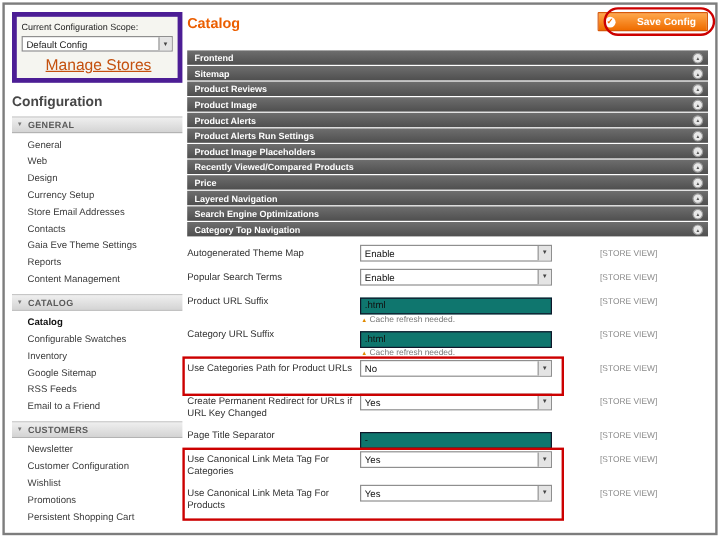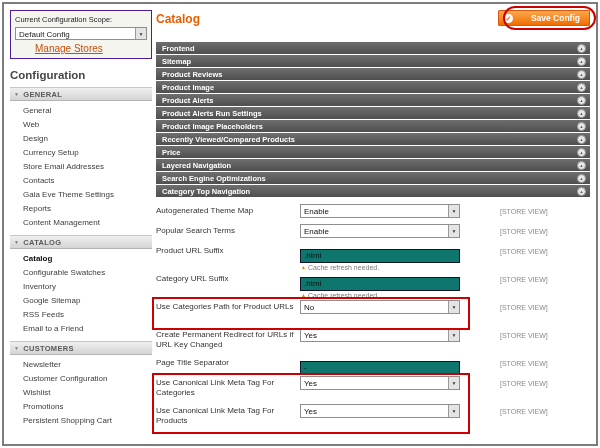--- a/index.html
+++ b/index.html
@@ -2,25 +2,25 @@
 <html><head>
 <meta charset="utf-8">
 <style>
   * { margin:0; padding:0; box-sizing:border-box; }
   html,body { width:600px; height:448px; }
   body { font-family:"Liberation Sans", sans-serif; background:#fff; position:relative; overflow:hidden; }
   .page { position:absolute; inset:2px; border:2px solid #7d7d7d; background:#fff; overflow:hidden; }
 
   
   .sidebar { position:absolute; left:6px; top:6px; width:142px; bottom:4px; font-size:8px; color:#333; }
-  .scope-panel { border:1px solid #4c1d95; background:#f5f5f0; padding:4px; }
+  .scope-panel { border:4px solid #4c1d95; background:#f5f5f0; padding:4px; }
   .scope-label { font-size:7.5px; color:#222; margin-bottom:3px; white-space:nowrap; }
   .mini-select { background:#fff; border:1px solid #8f8f8f; height:13px; display:flex; align-items:flex-end; padding-left:3px; font-size:8px; color:#222; cursor:pointer; }
   .sel-arrow { margin-left:auto; width:11px; align-self:stretch; background:#e4e4e4; border-left:1px solid #9a9a9a; display:flex; align-items:center; justify-content:center; font-size:5px; color:#444; }
-  .manage-stores { display:inline-block; color:#c4500e; text-decoration:underline; font-size:10px; margin-top:3px; cursor:pointer;padding-left:20px; }
+  .manage-stores { display:inline-block; color:#c4500e; text-decoration:underline; font-size:13px; margin-top:3px; cursor:pointer;padding-left:20px; }
   .sidebar-title { font-size:11.5px; font-weight:bold; color:#474747; margin:10px 0 6px 0; }
   .nav-group-header { height:14px; background:linear-gradient(#efefef,#d4d4d4); border-top:1px solid #c6c6c6; border-bottom:1px solid #b3b3b3; display:flex; align-items:center; gap:4px; padding-left:4px; font-size:7.5px; font-weight:bold; color:#5a5a5a; letter-spacing:.3px; cursor:pointer; }
   .nav-arrow { font-size:5px; color:#7a7a7a; }
   .nav-items { padding:2px 0 6px 0; }
   .nav-item { height:14px; display:flex; align-items:center; padding-left:13px; font-size:8px; color:#3c3c3c; cursor:pointer; white-space:nowrap; }
   .nav-item.selected { font-weight:bold; color:#101010; }
 
   
   .main { position:absolute; left:152px; top:6px; right:6px; bottom:4px; }
   .main-header { display:flex; align-items:flex-start; height:26px; }

